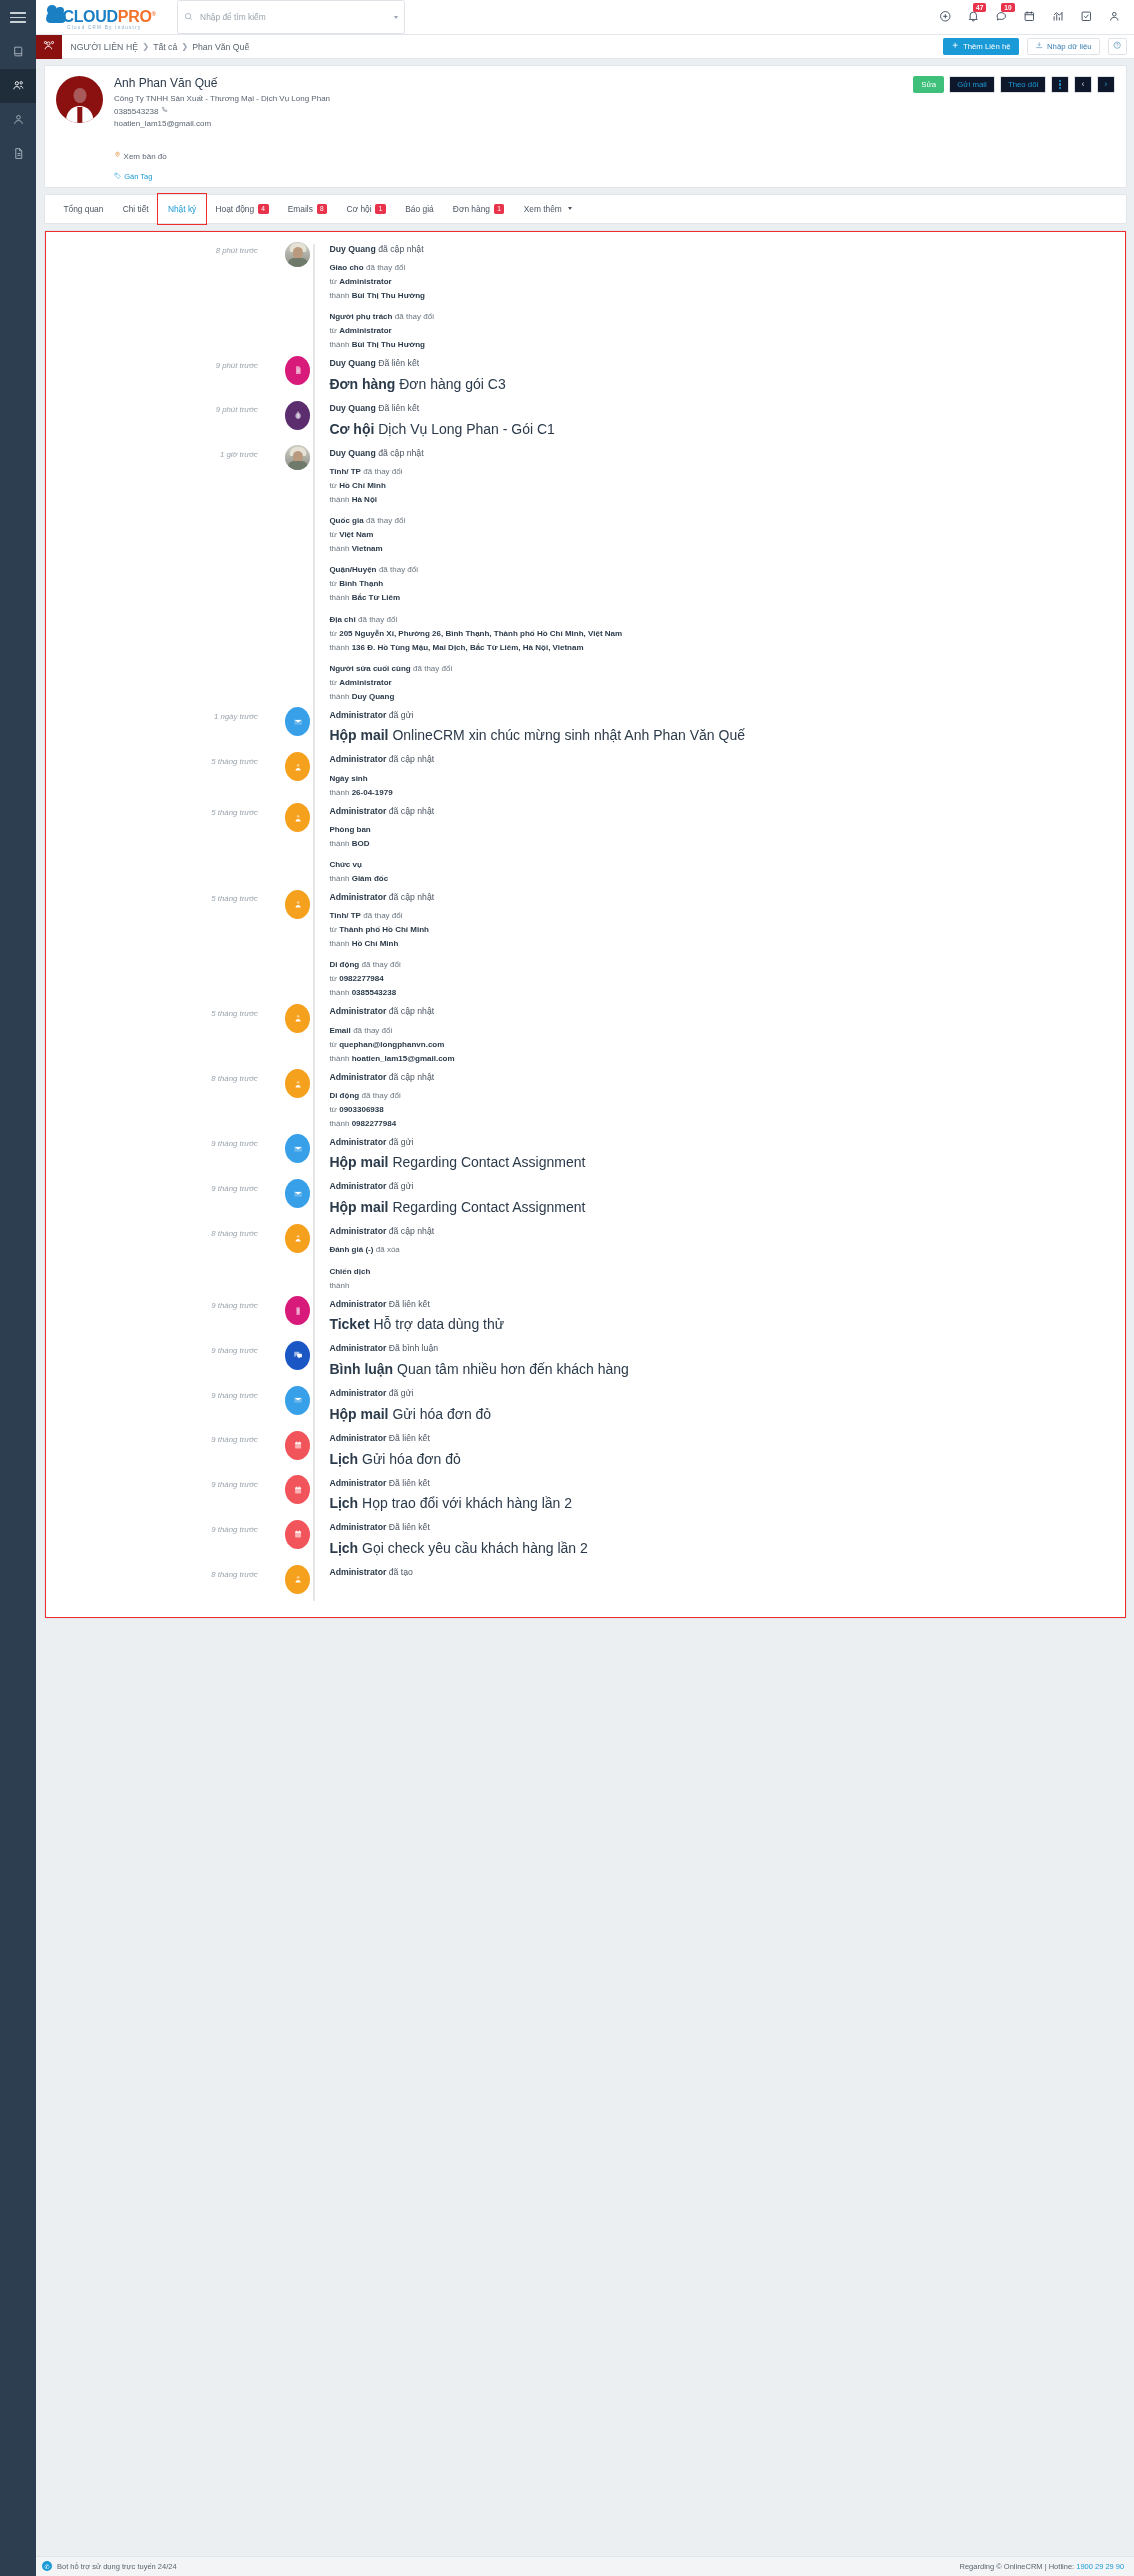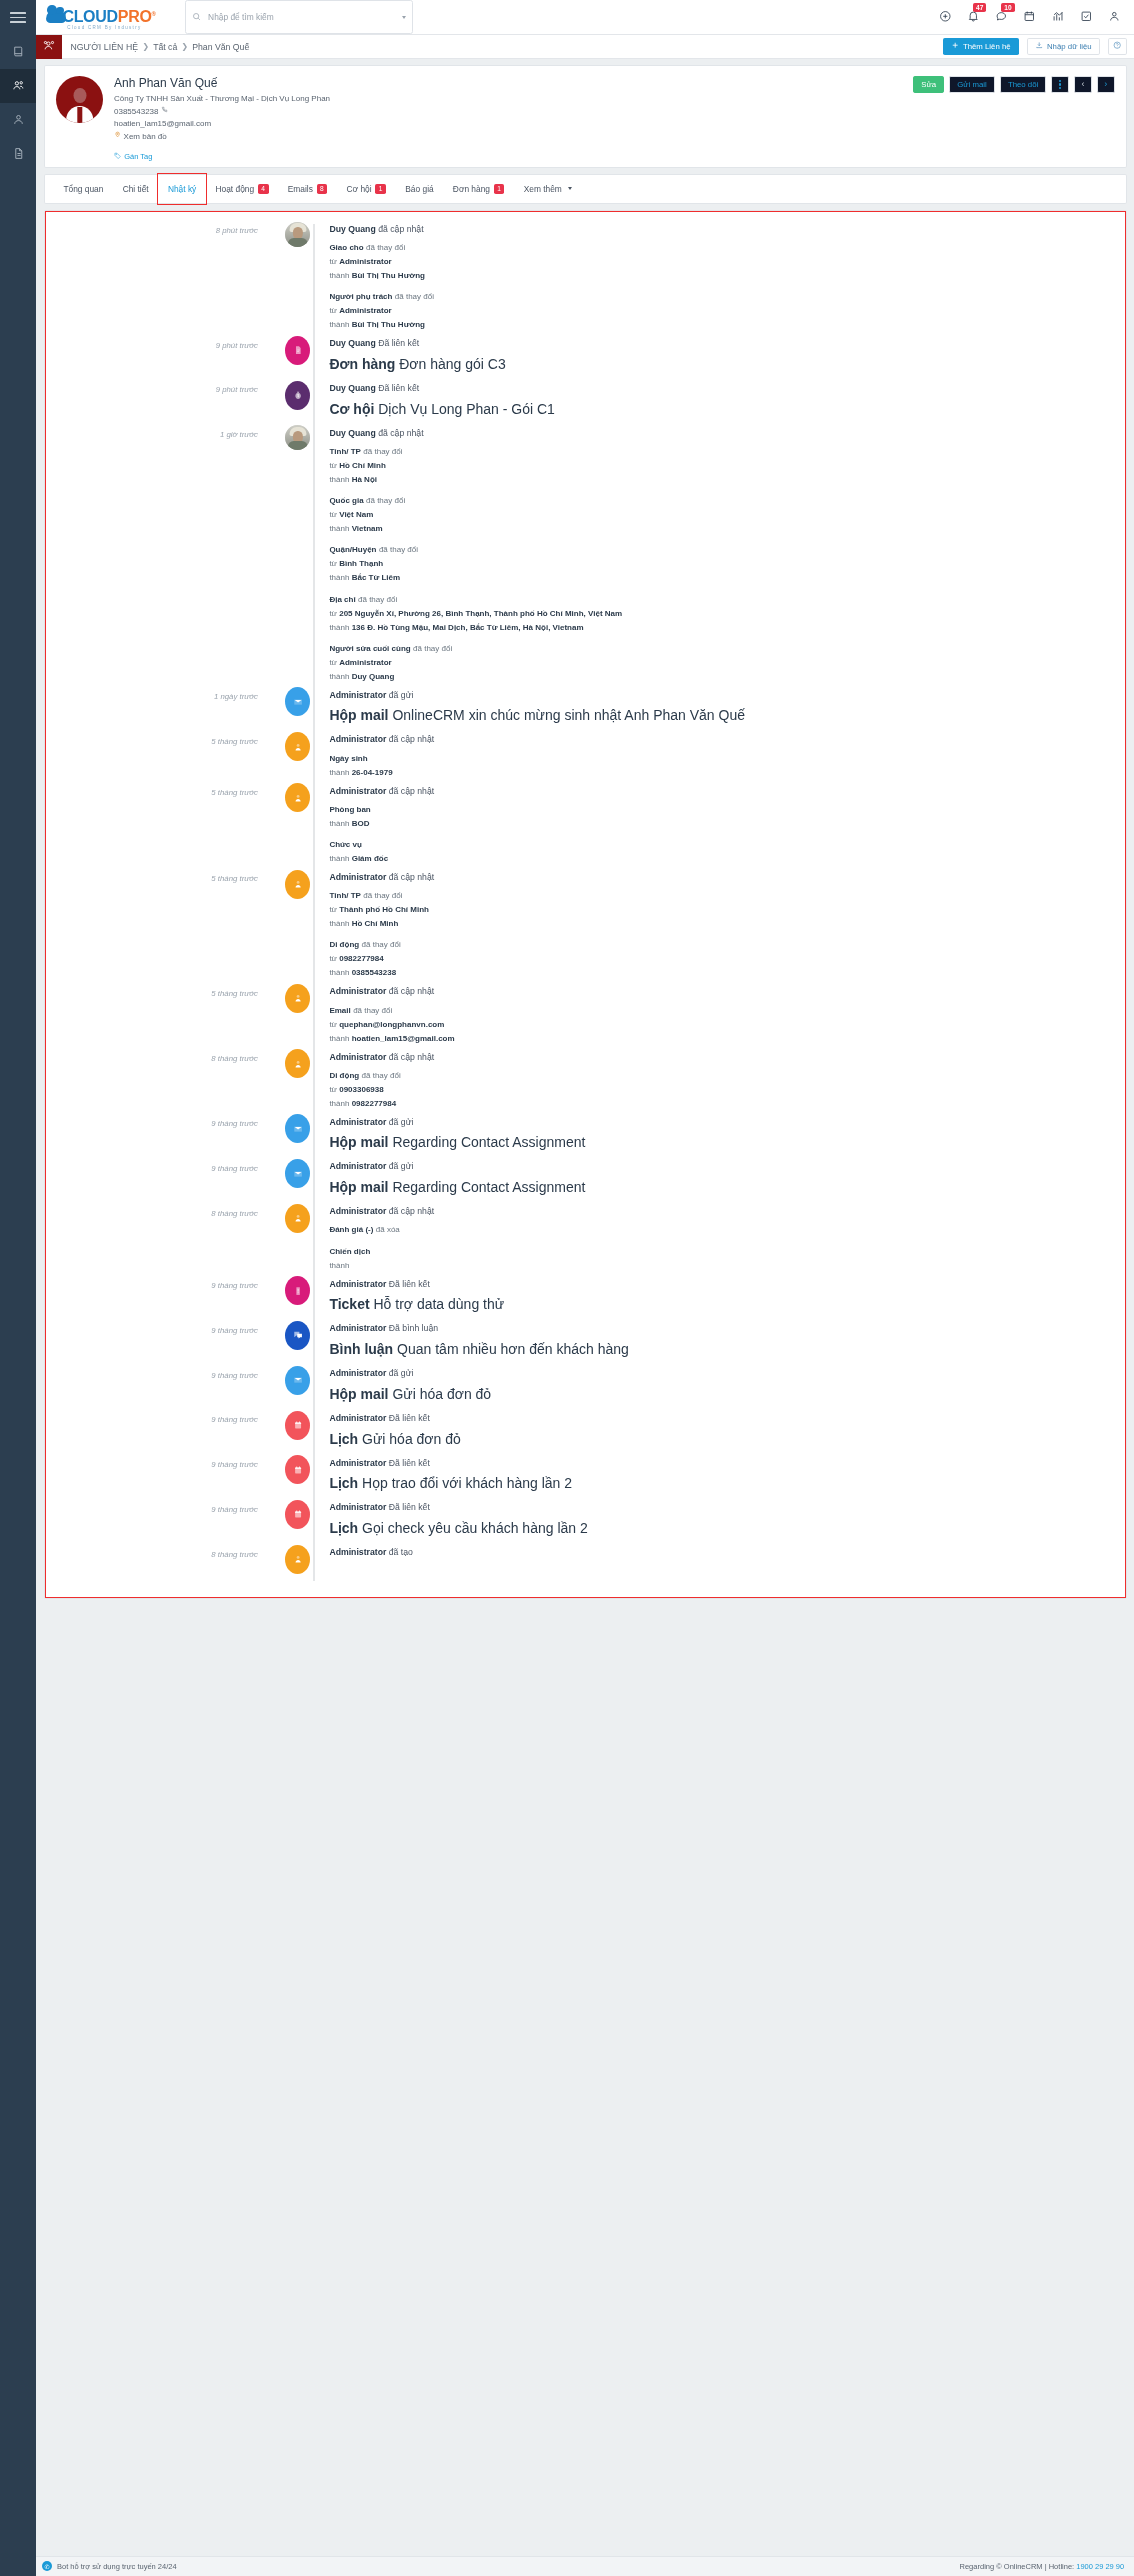--- a/index.html
+++ b/index.html
@@ -64,21 +64,21 @@
     left:10.8px; top:-2.4px;
   }
   .logo-text { font-size: 16px; font-weight:700; letter-spacing:-0.3px; line-height:1; }
   .logo-text .c1 { color:#1b7fc4; }
   .logo-text .c2 { color:#f2722b; }
   .logo-reg { font-size:6px; color:#f2722b; vertical-align:super; }
   .logo-sub { position:absolute; left:21.6px; bottom:-5.4px; font-size:4.5px; letter-spacing:1.3px; color:#7fa9c9;}
 
   .search-wrap {
     width: 228px; height: 20.4px; border:0.6px solid #dfe3e8; border-radius:2.4px;
-    display:flex; align-items:center; padding: 16px 6px; gap:4.8px; background:#fff;margin-left:8px;
+    display:flex; align-items:center; padding: 16px 6px; gap:4.8px; background:#fff;
   }
   .search-wrap svg { width:9px;height:9px; color:#9aa3ad; flex:0 0 auto;}
   .search-wrap input {
     border:0; outline:0; flex:1 1 auto; font-size:8.4px; color:#555;
     font-family:"Liberation Sans", sans-serif; background:transparent;
   }
   .search-wrap input::placeholder { color:#9aa3ad; }
   .caret-sm { width:0;height:0;border-left:2.4px solid transparent;border-right:2.4px solid transparent;border-top:3px solid #9aa3ad;}
 
   .topbar-spacer { flex:1 1 auto; }
@@ -130,21 +130,21 @@
     width:47px;height:47px;border-radius:50%;background:#8b1111;flex:0 0 47px;
     display:flex;align-items:flex-end;justify-content:center;overflow:hidden;position:relative;
   }
   .avatar-big .head{position:absolute;top:12px;left:50%;transform:translateX(-50%);width:13px;height:15.6px;border-radius:50%;background:#a85a5a;}
   .avatar-big .body{position:absolute;bottom:0;left:50%;transform:translateX(-50%);width:27.6px;height:17px;border-radius:13.8px 13.8px 0 0;background:#fdfdfd;}
   .avatar-big .tie{position:absolute;bottom:0;left:50%;transform:translateX(-50%);width:5.4px;height:15.6px;background:#8b1111;}
   .contact-info { margin-left:10.8px; }
   .contact-name { font-size:12px; color:#2b3a4a; font-weight:400; margin-bottom:3.6px; }
   .contact-line { font-size:8px; color:#5a6470; line-height:1.55; display:flex; align-items:center; gap:3px;}
   .contact-line svg { width:7.2px;height:7.2px;color:#5a6470;}
-  .map-link { color:#5a6470; display:flex; align-items:center; gap:2.4px; }
+  .map-link { color:#5a6470; display:flex; align-items:center; gap:2.4px;margin-top:20px; }
   .map-link svg { width:7.2px;height:8.4px; color:#d98016;}
   .tag-link {
     margin-top:8.4px; font-size:7.5px; color:#1a9ad7; display:inline-flex; align-items:center; gap:3px;
   }
   .tag-link svg { width:7.2px;height:7.2px; }
 
   .card-actions { position:absolute; top:10.2px; right:10.8px; display:flex; align-items:center; gap:4.8px;}
   .btn-green { background:#3ec07a; color:#fff; border:0.6px solid #3ec07a; }
   .btn-out { border:0.6px solid #dfe3e8; color:#1a9ad7; background:#0f172a;}
   .btn-sq { width:18px; padding:0; justify-content:center; }

